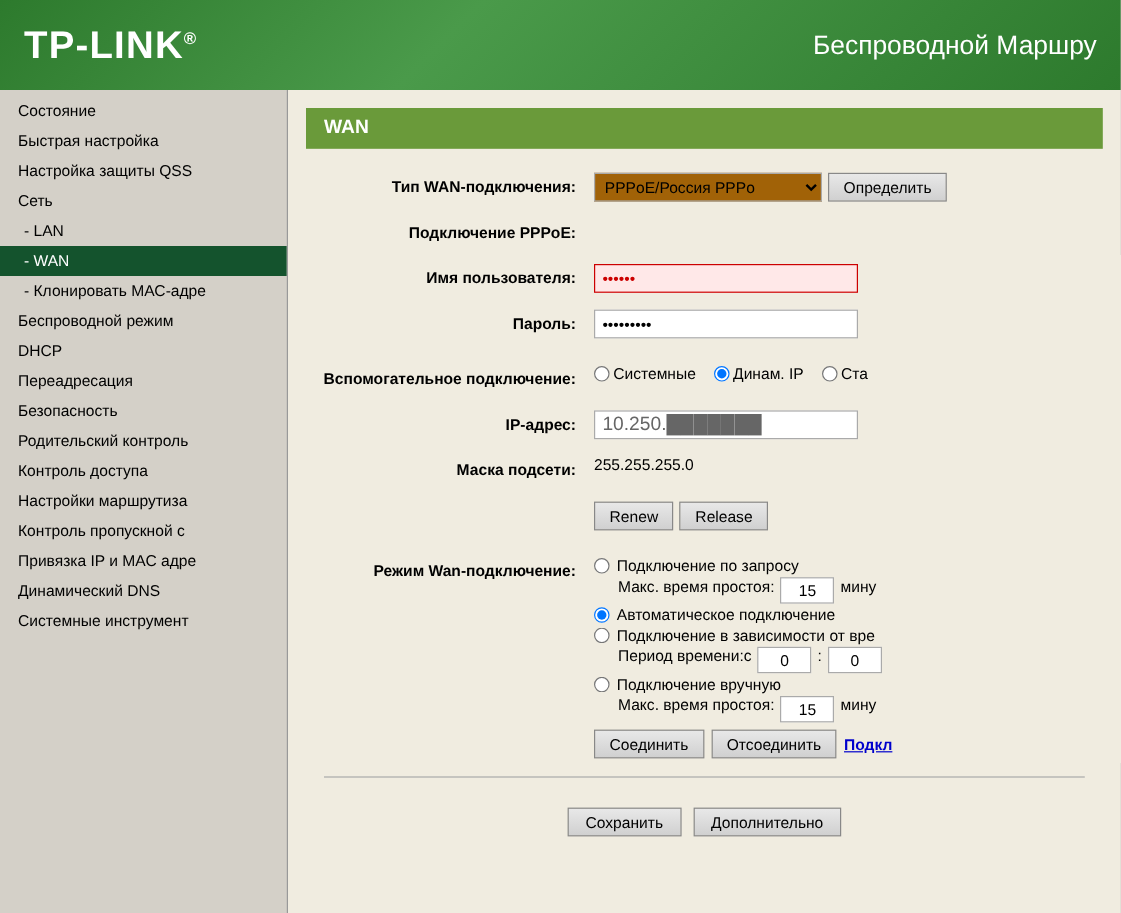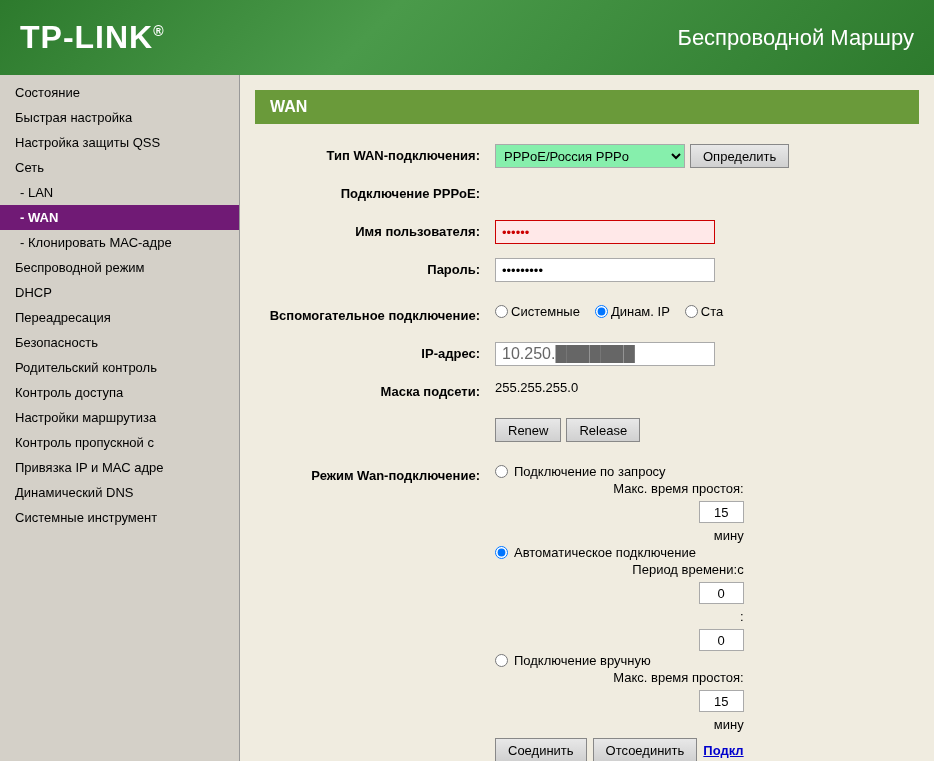--- a/index.html
+++ b/index.html
@@ -44,21 +44,21 @@
     }
     .sidebar-item {
       padding: 5px 10px 5px 15px;
       cursor: pointer;
       color: #000;
       font-size: 13px;
       white-space: nowrap;
       overflow: hidden;
       text-overflow: ellipsis;
     }
-    .sidebar-item.active { background: #701a75; color: white; font-weight: bold; }
+    .sidebar-item.active { background: #14532d; color: white; font-weight: normal; }
     .sidebar-item.sub { padding-left: 20px; }
 
     
     #main {
       flex: 1;
       background: #f0ece0;
       overflow-y: auto;
       padding: 0;
     }
 
@@ -131,21 +131,21 @@
       padding: 2px 4px;
       font-size: 13px;
       height: 22px;
       width: 45px;
       text-align: center;
     }
 
     
     .form-select {
       border: 1px solid #aaa;
-      background: #86efac;
+      background: #a16207;
       padding: 2px 4px;
       font-size: 13px;
       height: 24px;
       width: 190px;
     }
 
     
     .btn {
       border: 1px solid #888;
       background: linear-gradient(to bottom, #e8e8e8, #d0d0d0);
@@ -176,26 +176,25 @@
       flex-direction: column;
       gap: 2px;
     }
     .wan-mode-row {
       display: flex;
       align-items: center;
       gap: 6px;
     }
     .wan-mode-sub {
       display: flex;
-      align-items: flex-end;
+      align-items: flex-start;
       gap: 5px;
       padding-left: 20px;
       font-size: 13px;
       color: #000;
-      flex-direction: column;
     }
 
     
     .divider {
       border: none;
       border-top: 1px solid #aaa;
       margin: 15px 15px;
     }
 
     
@@ -337,20 +336,24 @@
               <span>Макс. время простоя:</span>
               <input type="text" class="small-input" value="15" style="">
               <span>мину</span>
             </div>
 
             <div class="wan-mode-row">
               <input type="radio" name="wanmode" checked="" style="">
               <span>Автоматическое подключение</span>
             </div>
 
+            <div class="wan-mode-row">
+              <input type="radio" name="wanmode" style="">
+              <span>Подключение в зависимости от вре</span>
+            </div>
             <div class="wan-mode-sub">
               <span>Период времени:с</span>
               <input type="text" class="small-input" value="0" style="">
               <span>:</span>
               <input type="text" class="small-input" value="0" style="">
             </div>
 
             <div class="wan-mode-row">
               <input type="radio" name="wanmode" style="">
               <span>Подключение вручную</span>

